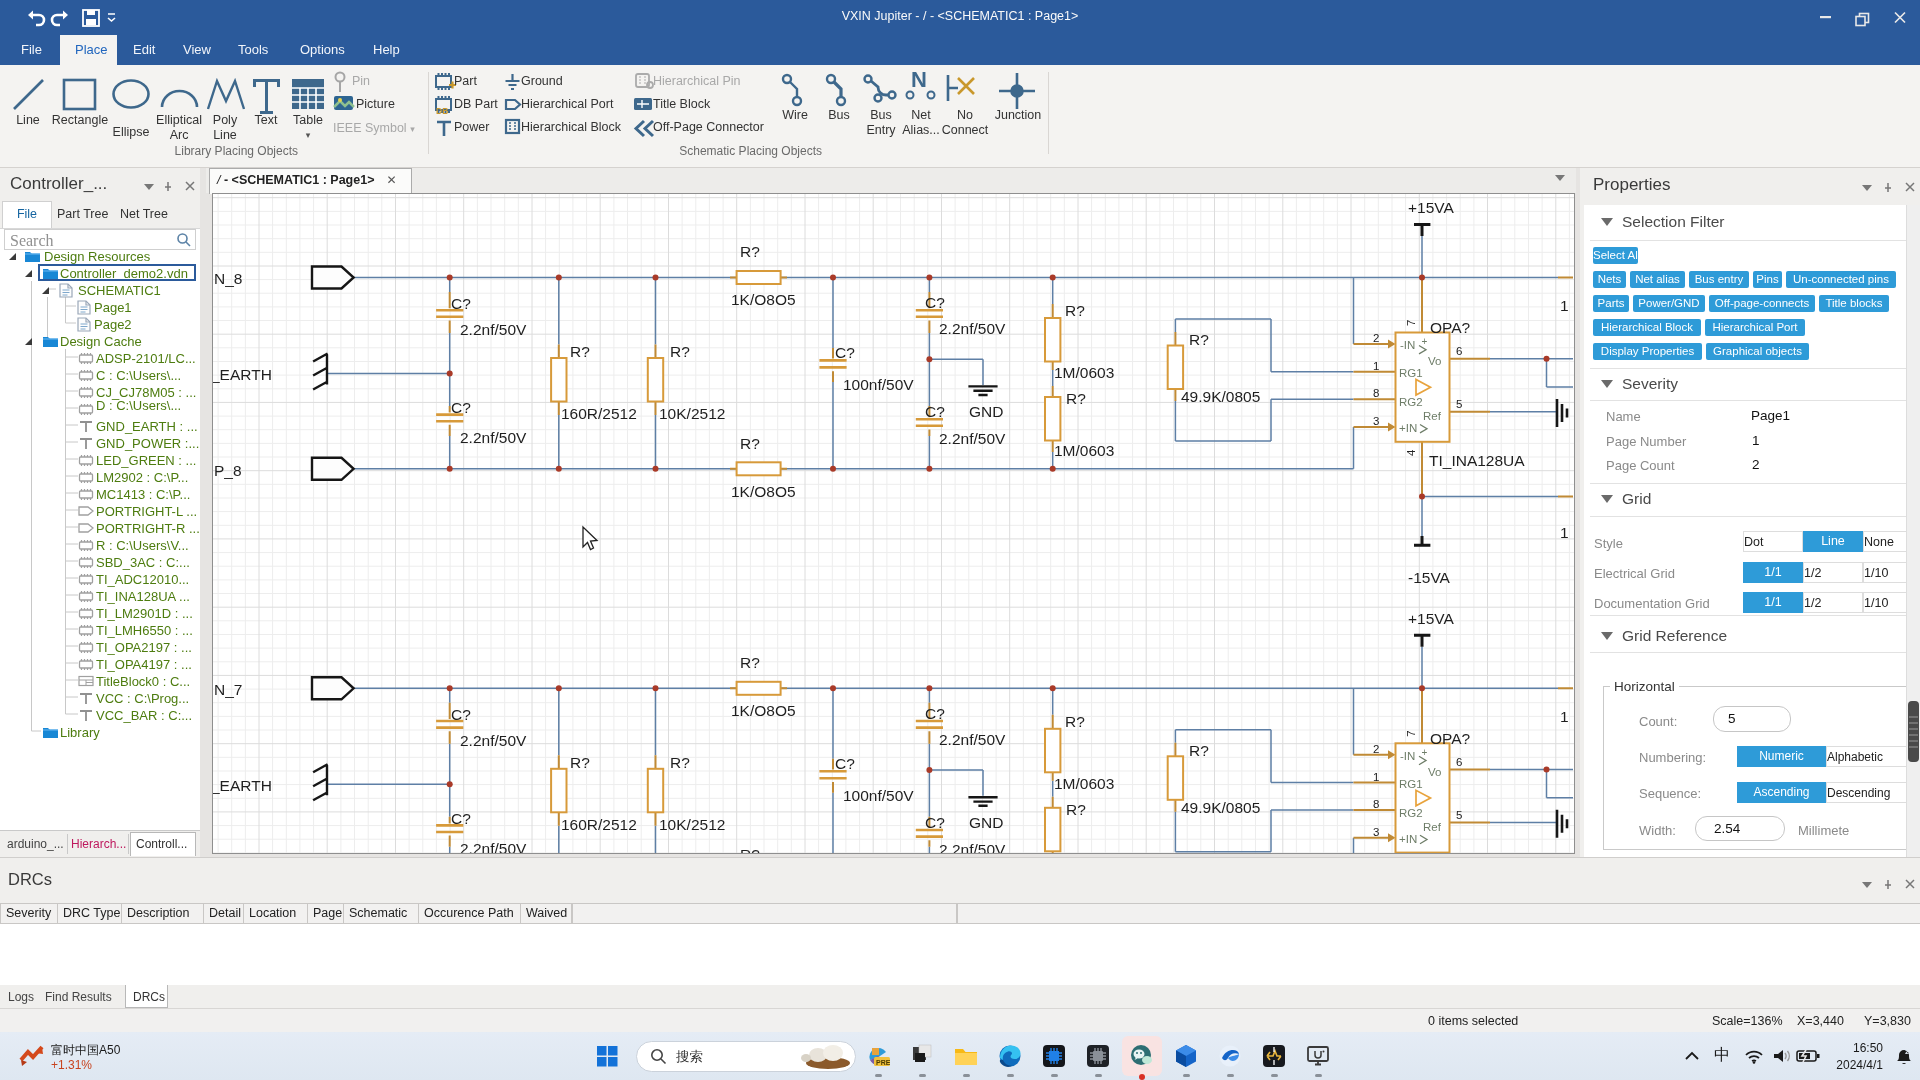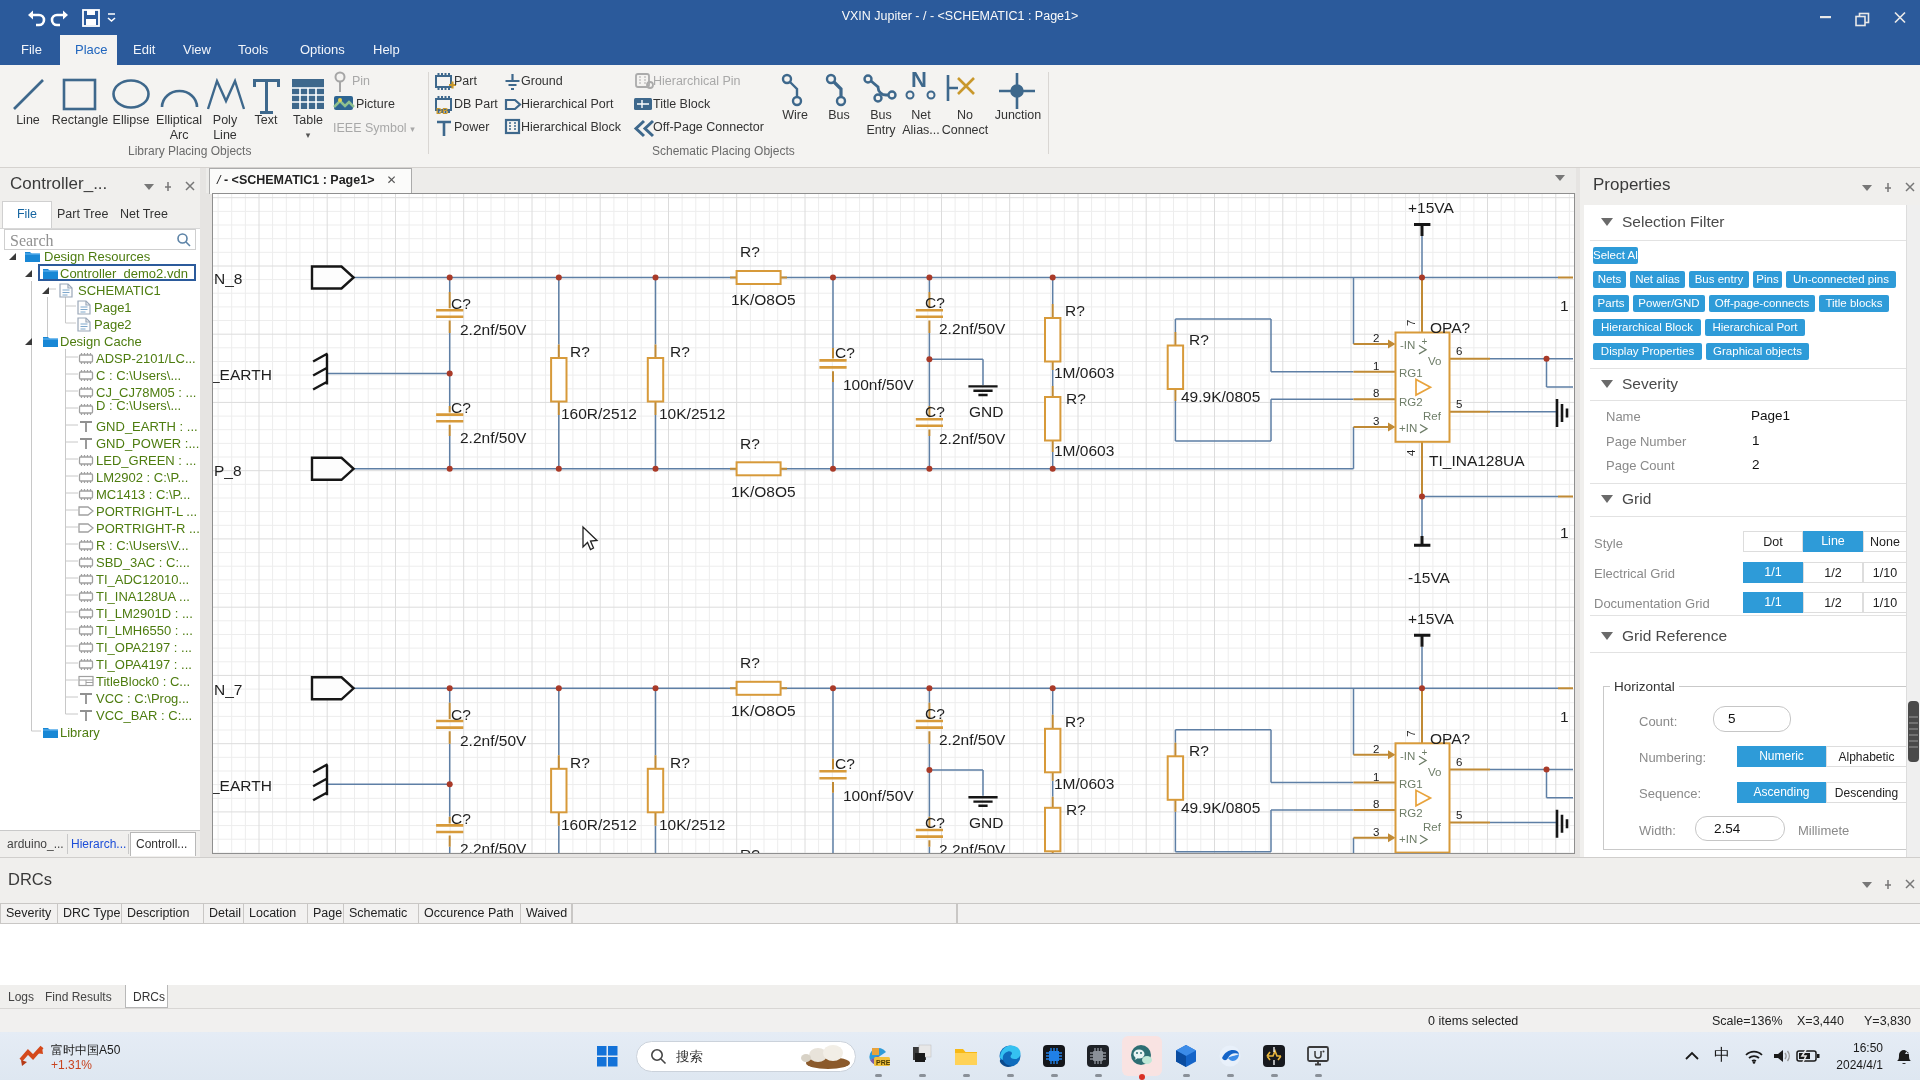--- a/index.html
+++ b/index.html
@@ -1,27 +1,27 @@
 <!DOCTYPE html>
 <html><head><meta charset="utf-8">
 <style>
 *{margin:0;padding:0;box-sizing:border-box}
 html,body{width:1920px;height:1080px;overflow:hidden;font-family:"Liberation Sans",sans-serif;background:#E6E4E2}
 .abs{position:absolute}
 .menuitem{position:absolute;top:35px;height:30px;line-height:29px;color:#F2F5FA;font-size:13px}
-.glabel{position:absolute;font-size:12px;color:#6A6A6A;text-align:left}
+.glabel{position:absolute;font-size:12px;color:#6A6A6A;text-align:right}
 .biglabel{position:absolute;font-size:12.5px;color:#333;text-align:center}
 .biglabel div{line-height:14.5px}
 .smallitem{position:absolute;font-size:12.5px;color:#333;height:16px;line-height:16px;white-space:nowrap}
 .gsep{position:absolute;top:72px;height:82px;width:1px;background:#D9D6D3}
 .treerow{position:absolute;font-size:13px;color:#4d7c0f;white-space:nowrap}
 .sechead{position:absolute;color:#4A4A4A;font-size:15.5px;white-space:nowrap}
 .hrule{position:absolute;height:1px;background:#E2E2E2}
 .bluebtn{position:absolute;background:#2E9BD8;color:#fff;font-size:11.5px;text-align:center;border-radius:2px;line-height:17px;height:17px;white-space:nowrap}
-.whitebtn{position:absolute;background:#fff;color:#222;font-size:12.5px;text-align:center;border:1px solid #DDD;line-height:20px;height:21px}
+.whitebtn{position:absolute;background:#fff;color:#222;font-size:12.5px;text-align:left;border:1px solid #DDD;line-height:20px;height:21px}
 .selbtn{position:absolute;background:#2E9BD8;color:#fff;font-size:12.5px;text-align:center;line-height:21px;height:21px}
 .proplabel{position:absolute;color:#8A8A8A;font-size:13px;white-space:nowrap}
 .propval{position:absolute;color:#111;font-size:13.5px}
 .pill{position:absolute;background:#fff;border:1px solid #C6C6C6;border-radius:12px;font-size:13.5px;color:#111}
 .drchead{position:absolute;top:903px;height:21px;background:#F2F1F0;border:1px solid #C9C7C5;border-right:none;font-size:12.5px;color:#222;line-height:19px;padding-left:5px}
 .sbtext{position:absolute;top:1014px;font-size:12.5px;color:#222}
 .tbind{position:absolute;top:1074px;width:7px;height:3px;border-radius:2px;background:#8A9098}
 .tbtxt{position:absolute;font-size:12px;color:#1A1A1A}
 </style></head><body>
 <div class="abs" style="left:0;top:0;width:1920px;height:65px;background:#2B5A9B"></div>
@@ -122,21 +122,21 @@
       <path d="M948,10 v26 M948,23 h10"></path>
       <path d="M958,13 l16,16 M974,13 l-16,16" stroke="#C9982C"></path>
     </g>
  <g stroke="#3E688C" stroke-width="2.6" fill="none">
       <path d="M1017,8 v36 M999,26 h36"></path>
       <circle cx="1017" cy="26" r="5.5" fill="#3E688C"></circle>
     </g>
 </svg>
 <div class="biglabel" style="left:8px;top:113px;width:40px">Line</div>
 <div class="biglabel" style="left:51px;top:113px;width:58px">Rectangle</div>
-<div class="biglabel" style="left:111px;top:113px;width:40px">Ellipse</div>
+<div class="biglabel" style="left:111px;top:125px;width:40px">Ellipse</div>
 <div class="biglabel" style="left:152px;top:113px;width:54px">
     <div>Elliptical</div>
     <div>Arc</div>
   </div>
 <div class="biglabel" style="left:203px;top:113px;width:44px">
     <div>Poly</div>
     <div>Line</div>
   </div>
 <div class="biglabel" style="left:246px;top:113px;width:40px">Text</div>
 <div class="biglabel" style="left:288px;top:113px;width:40px">
@@ -379,21 +379,21 @@
 <div class="treerow" style="left:96px;top:708px">VCC_BAR : C:...</div>
 <svg class="abs" style="left:42px;top:725px" width="17" height="14">
     <path d="M1,3 h5 l2,2 h8 v8 h-15 Z" fill="#1887D5"></path>
     <path d="M1,5 h15" stroke="#4FA8E8" stroke-width="1.5"></path>
   </svg>
 <div class="treerow" style="left:60px;top:725px">Library</div>
 <div class="abs" style="left:38px;top:264px;width:158px;height:17px;border:2px solid #2B5A9B"></div>
 <div class="abs" style="left:0;top:830px;width:200px;height:28px;background:#F0EFED;border-top:1px solid #C9C9C9"></div>
 <div class="abs" style="left:130px;top:832px;width:66px;height:24px;background:#fff;border:1px solid #B8B8B8;border-bottom:none"></div>
 <div class="abs" style="left:7px;top:837px;font-size:12px;color:#444">arduino_...</div>
-<div class="abs" style="left:71px;top:837px;font-size:12px;color:#1d4ed8">Hierarch...</div>
+<div class="abs" style="left:71px;top:837px;font-size:12px;color:#be185d">Hierarch...</div>
 <div class="abs" style="left:136px;top:837px;font-size:12px;color:#333">Controll...</div>
 <div class="abs" style="left:67px;top:834px;width:1px;height:20px;background:#C9C9C9"></div>
 <div class="abs" style="left:128px;top:834px;width:1px;height:20px;background:#C9C9C9"></div>
 
 <div class="abs" style="left:206px;top:168px;width:1370px;height:25px;background:#EDECEA"></div>
 <div class="abs" style="left:209px;top:168px;width:203px;height:26px;background:#FBFBFA;border:1px solid #ABABAB;border-bottom:none"></div>
 <div class="abs" style="left:217px;top:168px;font-size:12.5px;color:#222;line-height:25px;font-weight:bold"><span style="font-style:italic;font-weight:normal">/</span> - &lt;SCHEMATIC1 : Page1&gt;<span style="margin-left:12px;color:#555;font-weight:normal;font-size:12px">✕</span></div>
 <svg class="abs" style="left:1553px;top:173px" width="14" height="10">
     <path d="M2,2 L7,8 L12,2 Z" fill="#777"></path>
   </svg>

